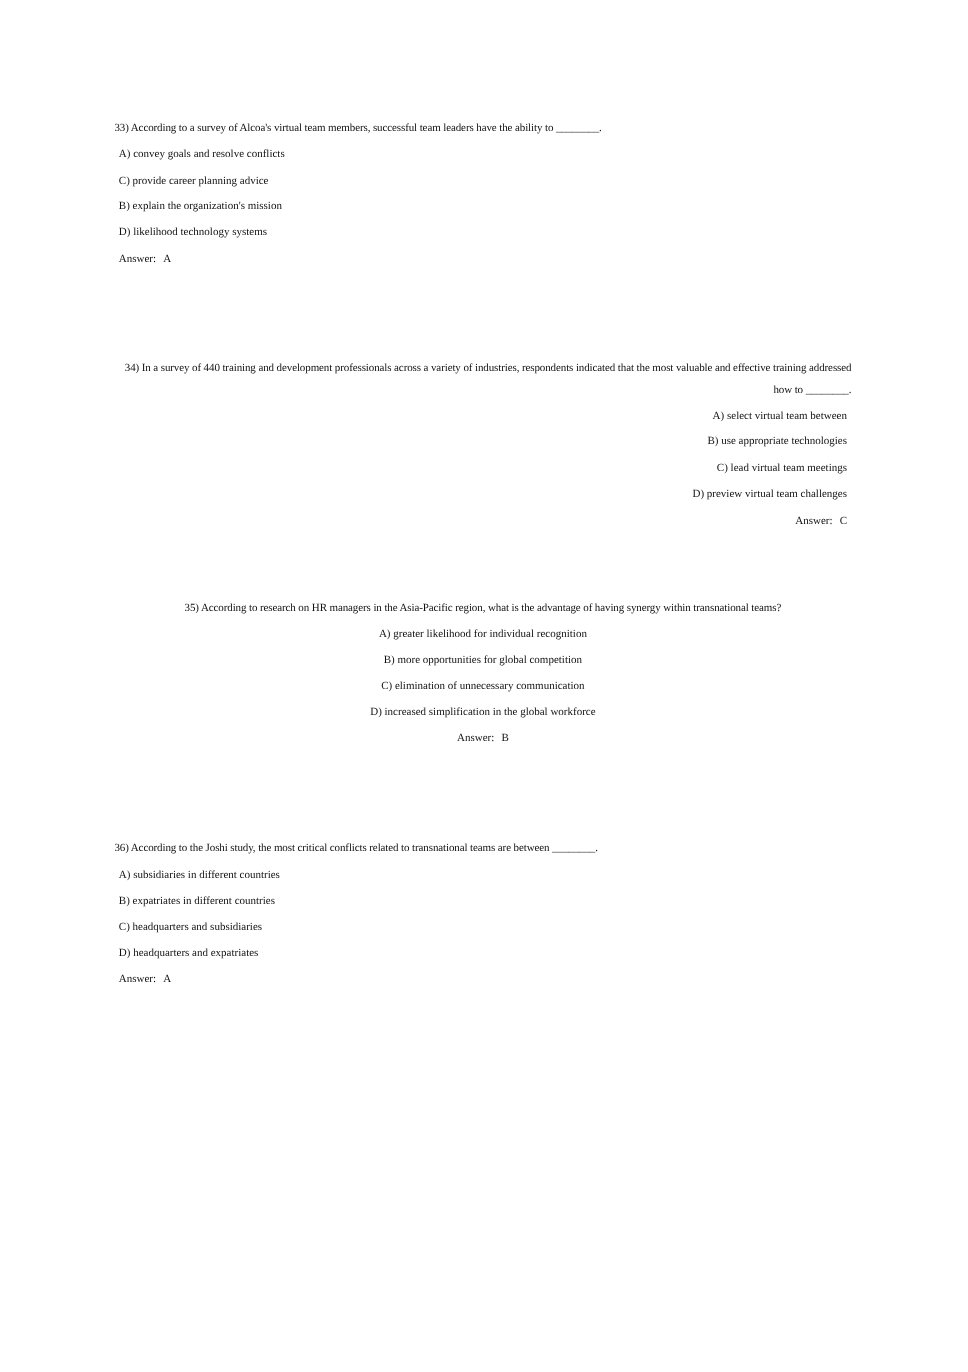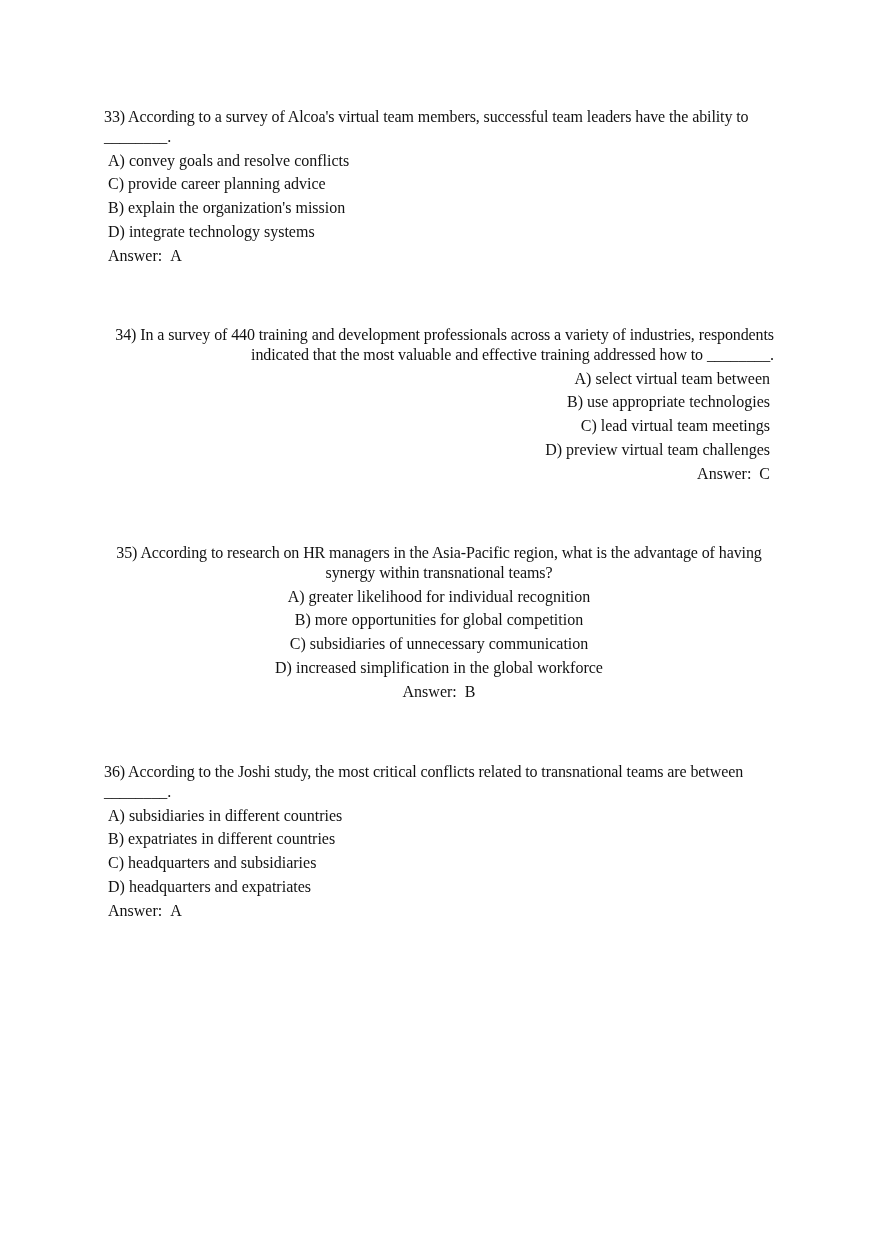--- a/index.html
+++ b/index.html
@@ -19,21 +19,21 @@
       position: absolute;
       left: 0; top: 0;
       width: 880px;
       height: 1247px;
       background: #ffffff;
     }
     .question {
       position: absolute;
       left: 104px;
       width: 670px;
-      font-size: 16px;
+      font-size: 10px;
       line-height: 19.8px;
     }
     .q-stem {
       margin: 0;
       letter-spacing: -0.1px;
     }
     .option, .answer {
       margin: 4px;
       white-space: nowrap;
     }
@@ -47,38 +47,38 @@
 </head>
 <body>
 
 <div class="page">
 
   <div class="question" id="q33">
     <p class="q-stem"><span>33)</span> <span>According to a survey of Alcoa's virtual team members, successful team leaders have the ability to ________.</span></p>
     <p class="option">A) convey goals and resolve conflicts</p>
     <p class="option">C) provide career planning advice</p>
     <p class="option">B) explain the organization's mission</p>
-    <p class="option">D) integrate technology systems</p>
+    <p class="option">D) likelihood technology systems</p>
     <p class="answer"><span class="answer-label">Answer:</span> <span class="answer-value">A</span></p>
   </div>
 
   <div class="question" id="q34">
     <p class="q-stem"><span>34)</span> <span>In a survey of 440 training and development professionals across a variety of industries, respondents indicated that the most valuable and effective training addressed how to ________.</span></p>
     <p class="option">A) select virtual team between</p>
     <p class="option">B) use appropriate technologies</p>
     <p class="option">C) lead virtual team meetings</p>
     <p class="option">D) preview virtual team challenges</p>
     <p class="answer"><span class="answer-label">Answer:</span> <span class="answer-value">C</span></p>
   </div>
 
   <div class="question" id="q35">
     <p class="q-stem"><span>35)</span> <span>According to research on HR managers in the Asia-Pacific region, what is the advantage of having synergy within transnational teams?</span></p>
     <p class="option">A) greater likelihood for individual recognition</p>
     <p class="option">B) more opportunities for global competition</p>
-    <p class="option">C) subsidiaries of unnecessary communication</p>
+    <p class="option">C) elimination of unnecessary communication</p>
     <p class="option">D) increased simplification in the global workforce</p>
     <p class="answer"><span class="answer-label">Answer:</span> <span class="answer-value">B</span></p>
   </div>
 
   <div class="question" id="q36">
     <p class="q-stem"><span>36)</span> <span>According to the Joshi study, the most critical conflicts related to transnational teams are between ________.</span></p>
     <p class="option">A) subsidiaries in different countries</p>
     <p class="option">B) expatriates in different countries</p>
     <p class="option">C) headquarters and subsidiaries</p>
     <p class="option">D) headquarters and expatriates</p>

